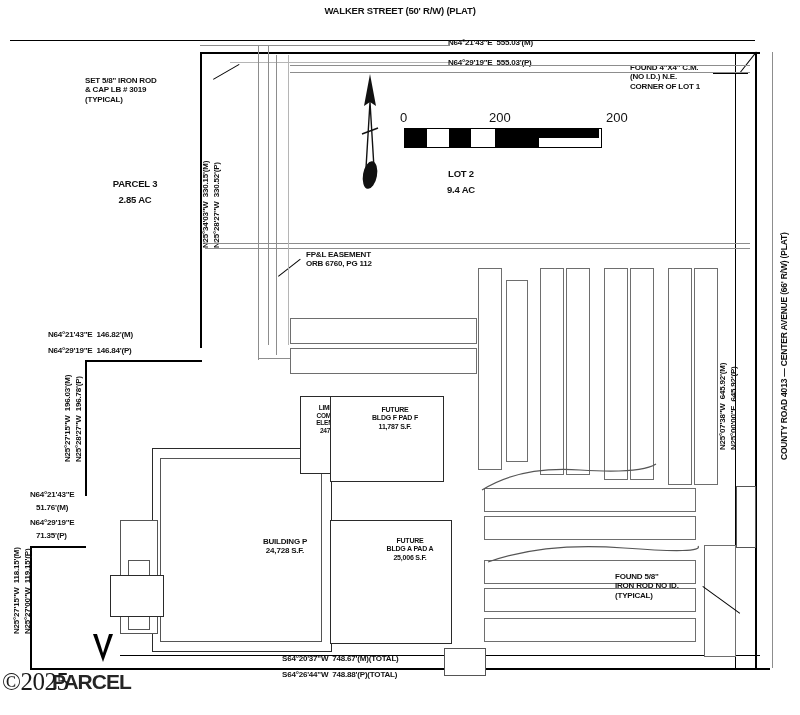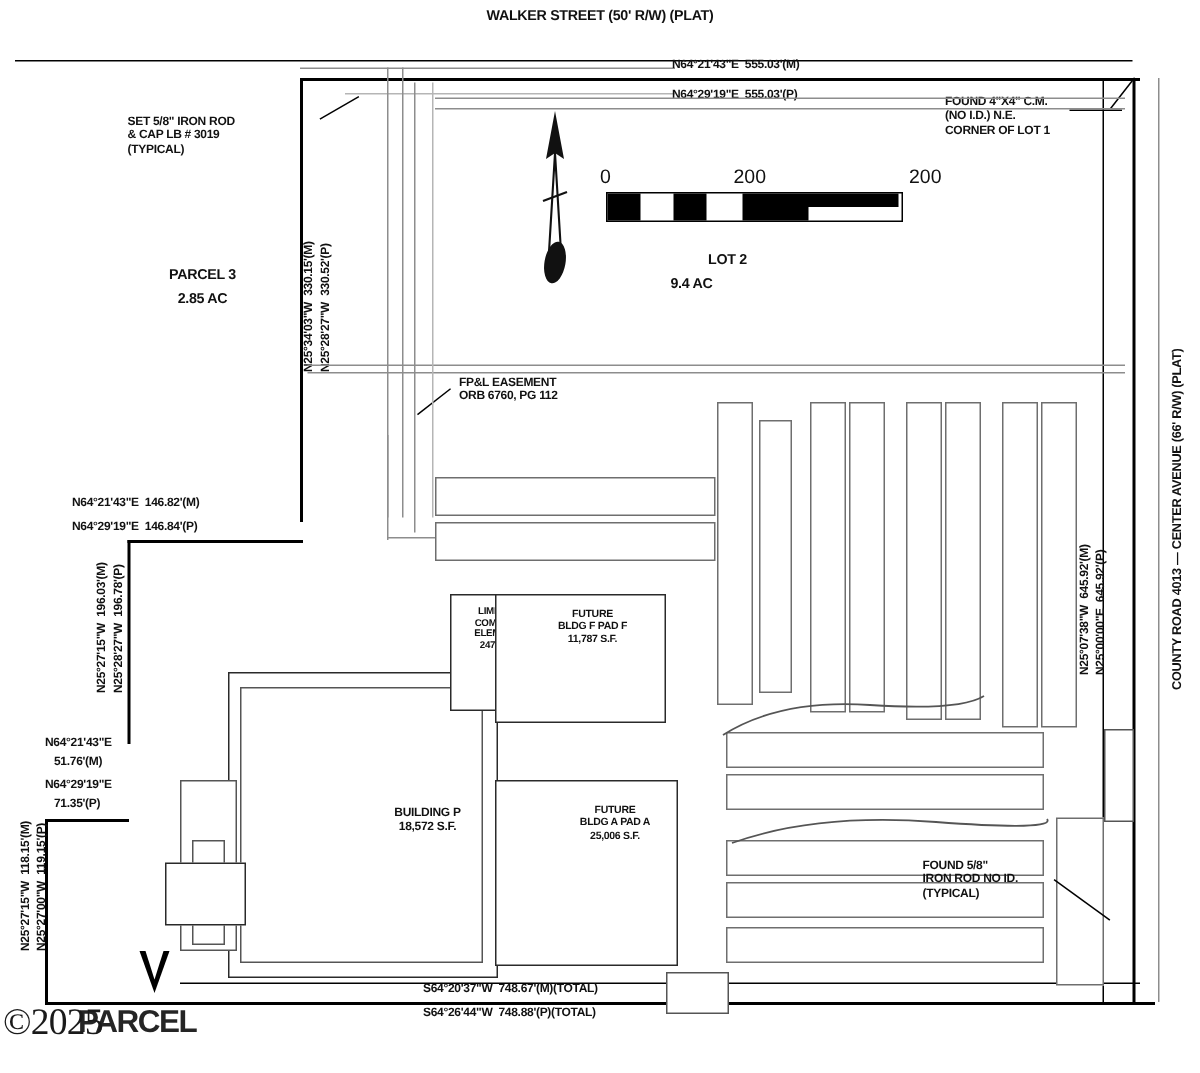--- a/index.html
+++ b/index.html
@@ -101,21 +101,21 @@
     <div class="seg b" style="left:44px;width:22px;"></div>
     <div class="seg b" style="left:90px;width:104px;"></div>
     <div class="seg t" style="left:0;width:22px;"></div>
     <div class="seg t" style="left:44px;width:22px;"></div>
     <div class="seg t" style="left:90px;width:44px;"></div>
   </div>
 
   <div class="lbl big c" style="left:85px;top:178px;width:100px;">PARCEL 3</div>
   <div class="lbl big c" style="left:85px;top:194px;width:100px;">2.85 AC</div>
 
-  <div class="lbl big c" style="left:440px;top:168px;width:90px;">LOT 2</div>
+  <div class="lbl big c" style="left:416px;top:168px;width:90px;">LOT 2</div>
   <div class="lbl big c" style="left:416px;top:184px;width:90px;">9.4 AC</div>
 
   <div class="ln vl2" style="left:200px;top:52px;height:296px;"></div>
   <div class="vtxt" style="left:201px;top:248px;transform:rotate(-90deg);">N25°34'03"W  330.15'(M)</div>
   <div class="vtxt" style="left:212px;top:248px;transform:rotate(-90deg);">N25°28'27"W  330.52'(P)</div>
 
   <div class="lbl" style="left:48px;top:330px;">N64°21'43"E  146.82'(M)</div>
   <div class="lbl" style="left:48px;top:346px;">N64°29'19"E  146.84'(P)</div>
   <div class="ln hl2" style="left:85px;top:360px;width:117px;"></div>
 
@@ -186,21 +186,21 @@
   </svg>
   <svg style="position:absolute;left:480px;top:460px;width:180px;height:40px;">
     <path d="M2,30 Q40,6 100,10 T176,4" fill="none" stroke="#555" stroke-width="1.2"></path>
   </svg>
 
   <div class="bld" style="left:152px;top:448px;width:178px;height:202px;"></div>
   <div class="thinbox" style="left:160px;top:458px;width:160px;height:182px;"></div>
   <div class="thinbox" style="left:120px;top:520px;width:36px;height:112px;"></div>
   <div class="thinbox" style="left:128px;top:560px;width:20px;height:68px;"></div>
   <div class="lbl c" style="left:240px;top:537px;width:90px;">BUILDING P
-18,572 S.F.</div>
+24,728 S.F.</div>
 
   <div class="bld" style="left:300px;top:396px;width:88px;height:76px;"></div>
   <div class="lbl c" style="left:302px;top:404px;width:58px;font-size:6.5px;">LIMITED
 COMMON
 ELEMENT
 247 S.F.</div>
   <div class="ln hl" style="left:348px;top:432px;width:22px;transform:rotate(38deg);transform-origin:0 0;"></div>
 
   <div class="bld" style="left:330px;top:396px;width:112px;height:84px;"></div>
   <div class="lbl c" style="left:355px;top:406px;width:80px;font-size:7px;">FUTURE

